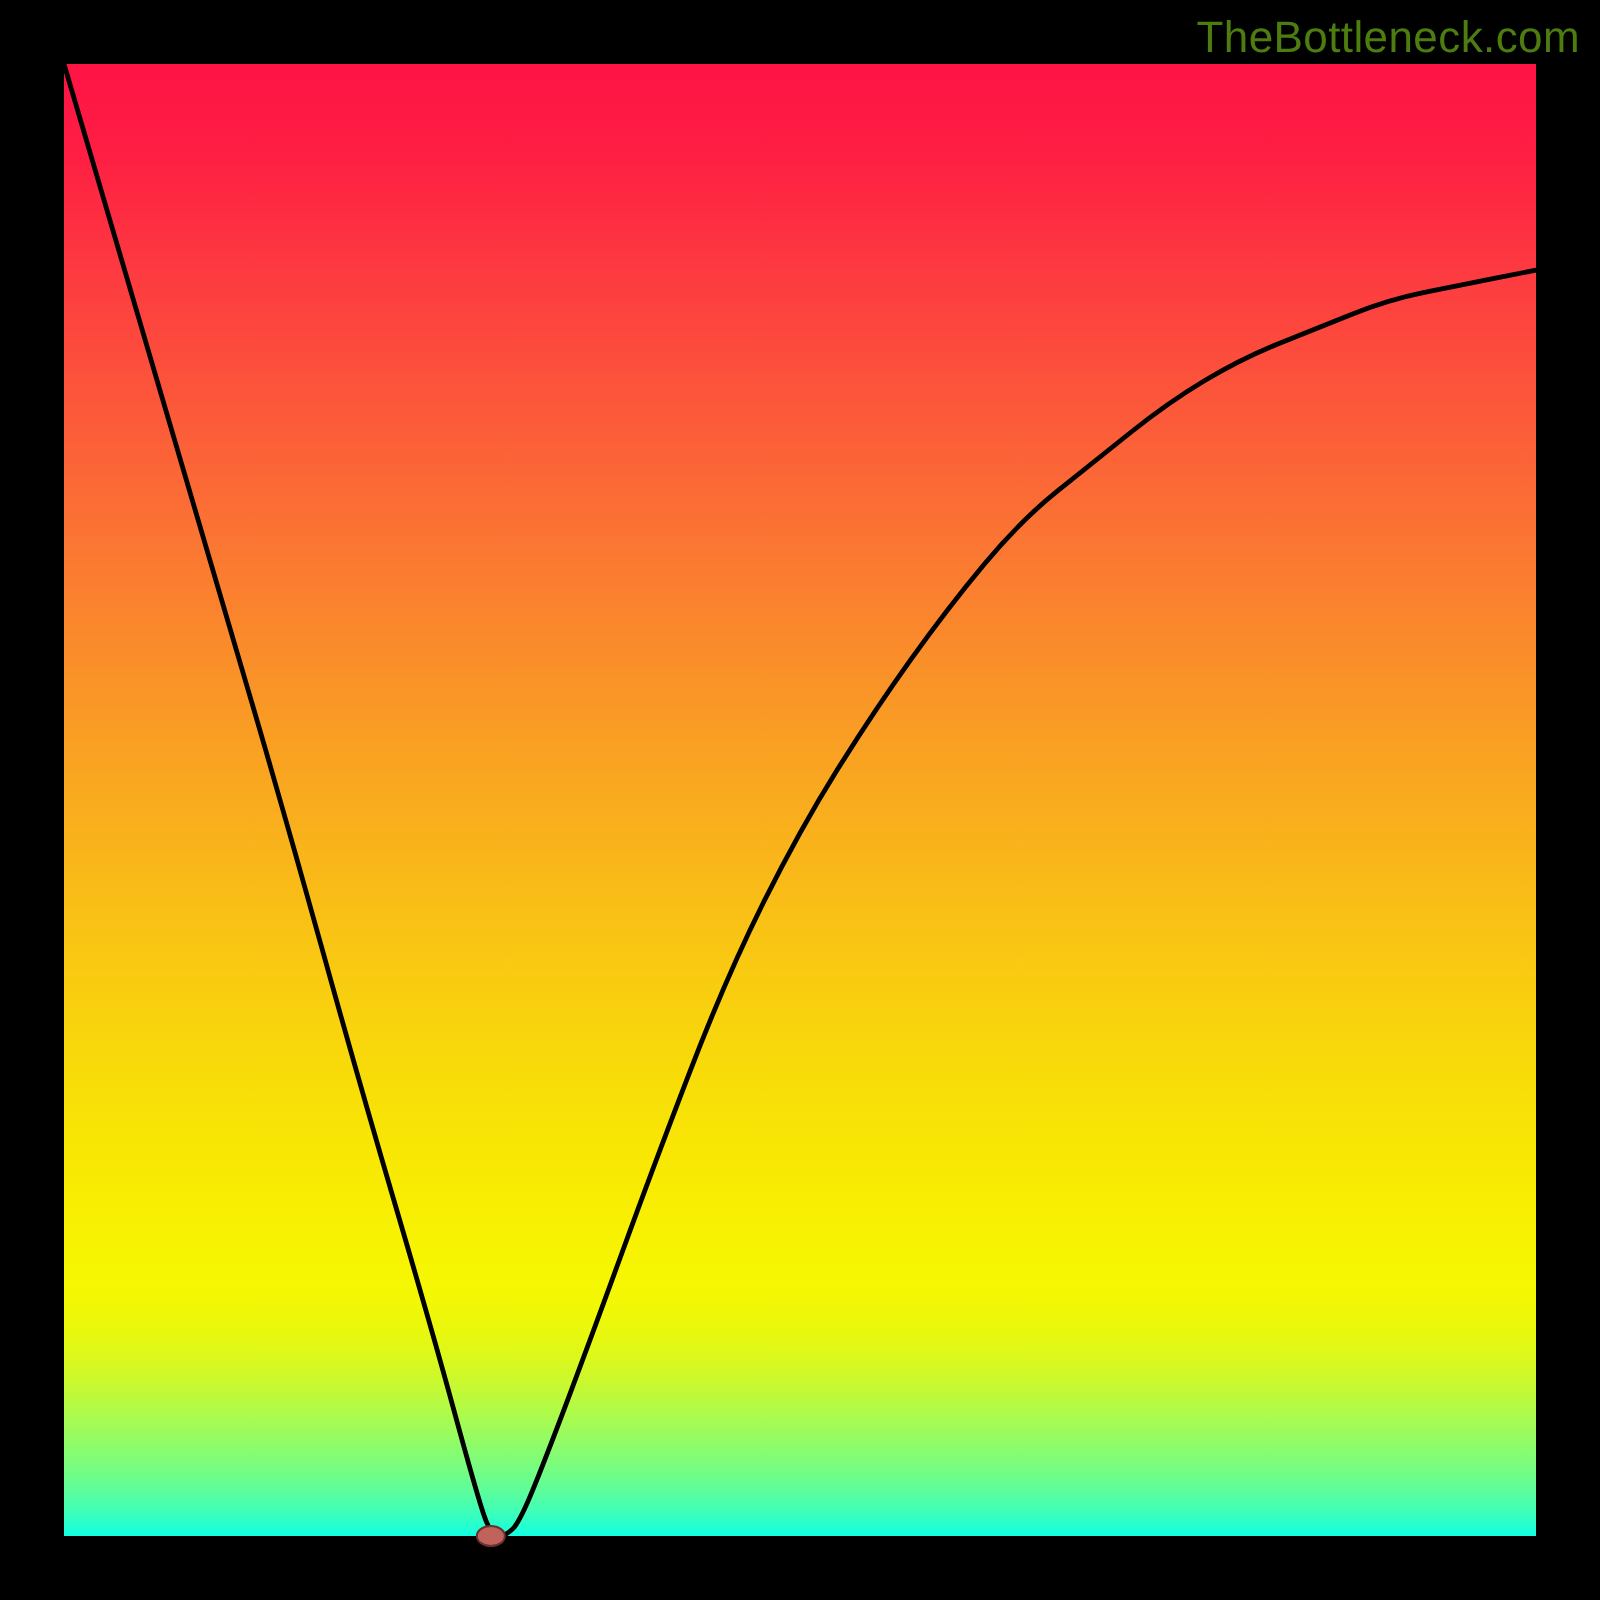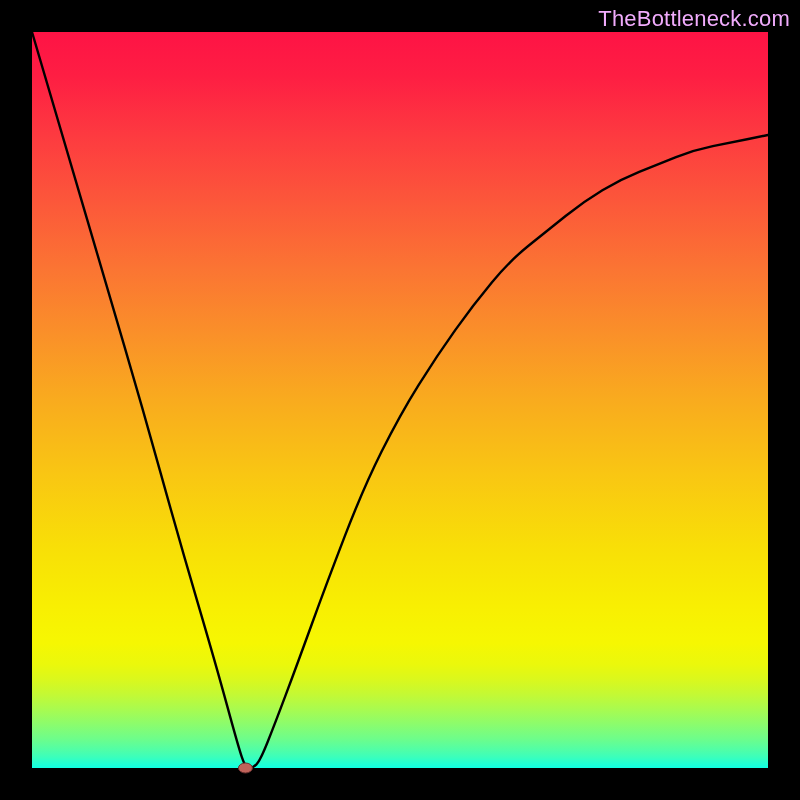--- a/index.html
+++ b/index.html
@@ -46,21 +46,21 @@
       #51fea6 97.5%,
       #3bffbb 98.5%,
       #24ffd0 99.3%,
       #11ffe2 100%
     );
   }
   .watermark {
     position: absolute;
     top: 6px;
     right: 10px;
-    color: #f0abfc;
+    color: #4d7c0f;
     font-size: 22px;
     font-weight: 400;
     letter-spacing: 0.2px;
     user-select: none;
     margin-left: 20px;
   }
   svg.curve {
     position: absolute;
     left: 0;
     top: 0;

